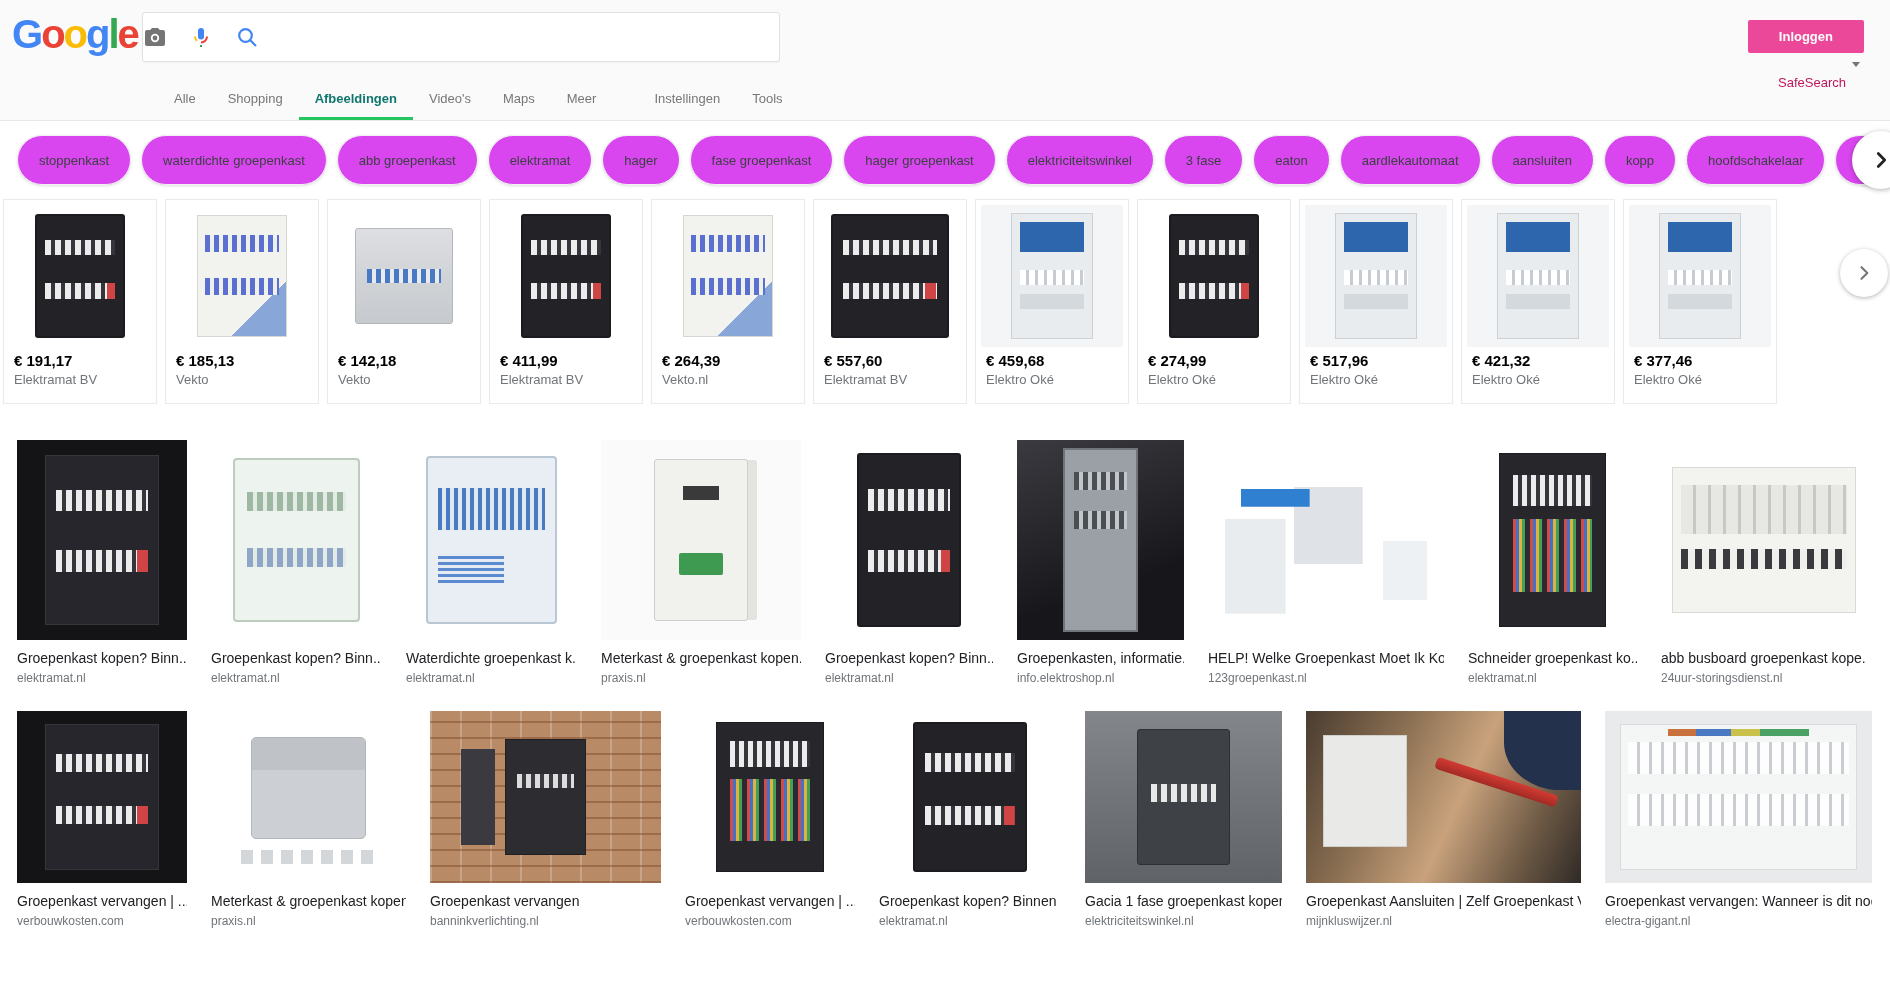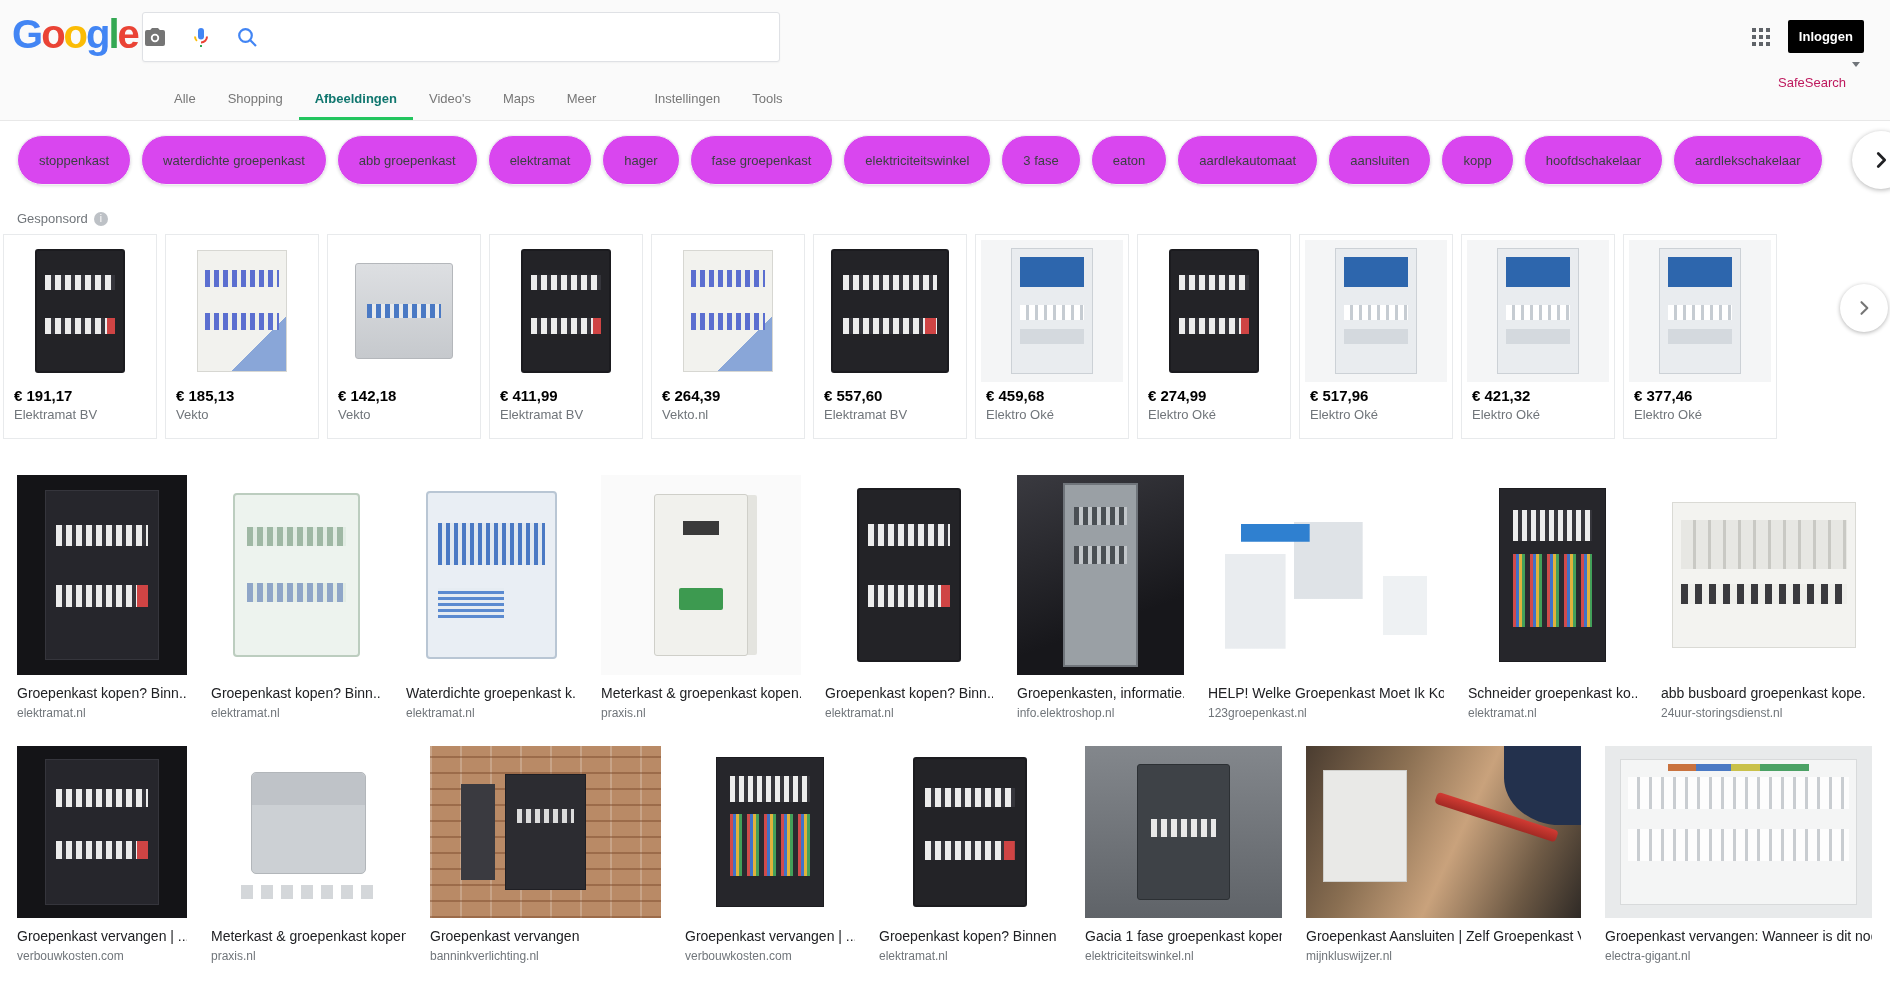--- a/index.html
+++ b/index.html
@@ -15,21 +15,21 @@
   .logo .ll[data-color="yellow"]{color:#FBBC05;}
   .logo .ll[data-color="green"]{color:#34A853;}
   .searchbox{position:absolute;left:142px;top:12px;width:636px;height:48px;background:#fff;
              border:1px solid #dfe1e5;border-radius:3px;display:flex;align-items:center;
              box-shadow:0 1px 2px rgba(0,0,0,.04);}
   .searchbox input{flex:1;border:0;outline:0;background:transparent;font-size:16px;color:#212121;
                    padding:0 16px;font-family:"Liberation Sans",sans-serif;}
   .sb-icons{display:flex;align-items:center;gap:22px;padding-right:18px;}
   .sb-icons span{display:inline-flex;width:24px;height:24px;}
   .apps{position:absolute;right:120px;top:28px;width:18px;height:18px;}
-  .signin{position:absolute;right:26px;top:20px;height:33px;padding:0 11px;background:#000000;color:#fff;
+  .signin{position:absolute;right:26px;top:20px;height:33px;padding:0 31px;background:#ec4899;color:#fff;
           border:0;border-radius:2px;font-size:13px;font-weight:700;font-family:"Liberation Sans",sans-serif;}
   .tabsbar{position:absolute;left:158px;bottom:0;height:42px;display:flex;}
   .tab{height:42px;line-height:42px;padding:0 16px;font-size:13px;color:#777;box-sizing:border-box;white-space:nowrap;}
   .tab[data-active="true"]{color:#0f766e;font-weight:700;border-bottom:3px solid #22c55e;}
   .tabsbar > div.tab:nth-of-type(7){margin-left:26px;}
   .safesearch{position:absolute;right:30px;bottom:16px;height:42px;line-height:42px;font-size:13px;color:#be185d;
               display:flex;align-items:flex-start;gap:6px;}
   .caret{width:0;height:0;border-left:4px solid transparent;border-right:4px solid transparent;border-top:5px solid #70757a;}
 
   
@@ -254,41 +254,38 @@
 
 <div class="chipswrap" data-interactable="false">
   <div class="chipsrow" data-interactable="false">
 
   <button class="chip" data-interactable="true">stoppenkast</button>
       <button class="chip" data-interactable="true">waterdichte groepenkast</button>
       <button class="chip" data-interactable="true">abb groepenkast</button>
       <button class="chip" data-interactable="true">elektramat</button>
       <button class="chip" data-interactable="true">hager</button>
       <button class="chip" data-interactable="true">fase groepenkast</button>
+      <button class="chip" data-interactable="true">hager groepenkast</button>
       <button class="chip" data-interactable="true">elektriciteitswinkel</button>
       <button class="chip" data-interactable="true">3 fase</button>
       <button class="chip" data-interactable="true">eaton</button>
       <button class="chip" data-interactable="true">aardlekautomaat</button>
       <button class="chip" data-interactable="true">aansluiten</button>
       <button class="chip" data-interactable="true">kopp</button>
       <button class="chip" data-interactable="true">hoofdschakelaar</button>
       <button class="chip" data-interactable="true">aardlekschakelaar</button>
     </div>
   <div class="scroll-next" data-interactable="true">
     <svg viewBox="0 0 24 24" width="22" height="22" fill="none" stroke="#202124" stroke-width="3" stroke-linecap="round" stroke-linejoin="round">
         <polyline points="9,5 16,12 9,19"></polyline>
       </svg>
   </div>
 </div>
 
 <section data-interactable="false">
-  <div class="sp-label-row" data-interactable="false">
-    <span data-interactable="false">Gesponsord</span>
-    <span class="info" data-interactable="true"></span>
-  </div>
   <div class="pwrap" data-interactable="false">
     <div class="products" data-interactable="false">
 
         <div class="pcard" data-interactable="true">
           <div class="pthumb thumb" data-interactable="false" data-variant="black-panel">
             <div class="pbx"></div>
           </div>
           <div class="pprice" data-interactable="false">€ 191,17</div>
           <div class="pseller" data-interactable="false">Elektramat BV</div>
         </div>

